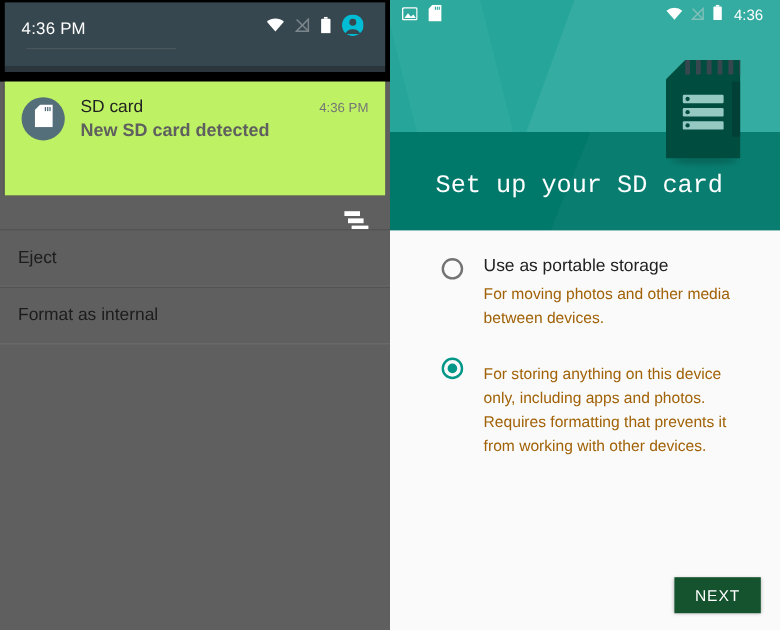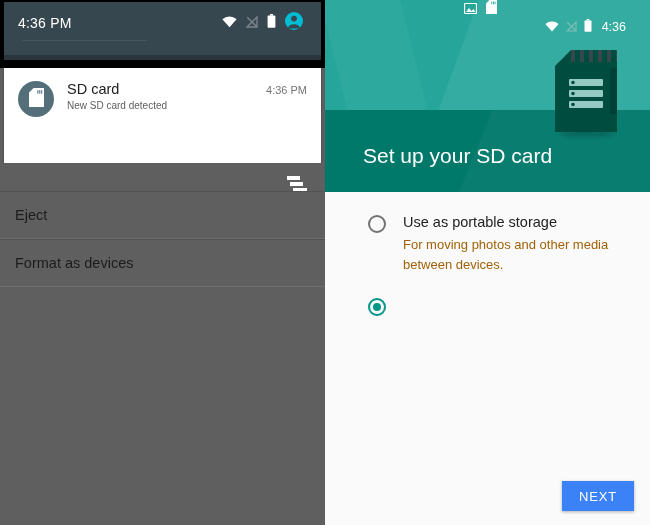--- a/index.html
+++ b/index.html
@@ -68,21 +68,21 @@
     position: absolute;
     left: 22px; top: 40px;
     width: 125px; height: 1px;
     background: #4a565d;
   }
 
   .notif-card {
     position: absolute;
     left: 4px; top: 68px;
     width: 317px; height: 95px;
-    background: #ffffff;
+    background: #bef264;
     box-shadow: 0 1px 2px rgba(0,0,0,0.35);
   }
   .notif-head {
     display: flex;
     align-items: flex-start;
     padding: 13px 14px 0 14px;
   }
   .notif-avatar {
     width: 36px; height: 36px;
     border-radius: 50%;
@@ -106,23 +106,24 @@
     color: #212121;
     flex: 1 1 auto;
   }
   .notif-time {
     font-size: 11px;
     color: #757575;
     flex: 0 0 auto;
     padding-left: 6px;
   }
   .notif-sub {
-    font-size: 10px;
+    font-size: 15px;
     color: #5f5f5f;
     margin-top: 3px;
+    font-weight: bold;
   }
   .notif-divider {
     position: absolute;
     left: 63px; top: 124px;
     width: 243px; height: 1px;
     background: #e0e0e0;
   }
   .notif-actions {
     position: absolute;
     left: 0; top: 125px;
@@ -216,24 +217,23 @@
     width: 190px; height: 85px;
     background: rgba(255,255,255,0.035);
     transform: skewX(-22deg);
   }
   .statusbar-right {
     position: absolute;
     left: 0; top: 0;
     width: 325px; height: 26px;
     display: flex;
     align-items: center;
-    padding: 0 24px 0 10px;
+    padding: 0 14px 0 10px;
     box-sizing: border-box;
     z-index: 5;
-    flex-direction: column;
   }
   .sb-left-icons { display: flex; align-items: center; gap: 9px; }
   .sb-right-icons {
     margin-left: auto;
     display: flex;
     align-items: center;
     gap: 7px;
   }
   .sb-time {
     color: #ffffff;
@@ -255,20 +255,21 @@
     background: rgba(0,0,0,0.18);
     filter: blur(2px);
     z-index: 2;
   }
   .header-title {
     position: absolute;
     left: 38px; top: 144px;
     font-size: 21px;
     color: #ffffff;
     z-index: 4;
+    font-family: Liberation Mono, monospace;
   }
 
   .options {
     position: absolute;
     left: 0; top: 192px;
     width: 372px;
   }
   .option-row {
     display: flex;
     align-items: flex-start;
@@ -303,21 +304,21 @@
     line-height: 20px;
     color: #a16207;
     margin-top: 5px;
     max-width: 215px;
   }
 
   .next-button {
     position: absolute;
     left: 562px; top: 481px;
     width: 72px; height: 30px;
-    background: #3b82f6;
+    background: #14532d;
     color: #ffffff;
     font-size: 13px;
     letter-spacing: 0.8px;
     display: flex;
     align-items: center;
     justify-content: center;
     box-shadow: 0 1px 3px rgba(0,0,0,0.3);
     cursor: pointer;
     z-index: 20;
   }
@@ -409,21 +410,21 @@
 
   <div class="menu-scrim-top"></div>
   <div class="stack-icon">
     <span class="stack-bar b1"></span>
     <span class="stack-bar b2"></span>
     <span class="stack-bar b3"></span>
   </div>
 
   <div class="menu-list">
     <div class="menu-item">Eject</div>
-    <div class="menu-item">Format as devices</div>
+    <div class="menu-item">Format as internal</div>
   </div>
 </div>
 
 <div class="screen" id="right-screen">
 
   <div class="teal-header">
     <div class="teal-upper">
       <div class="teal-beam"></div>
       <div class="teal-beam2"></div>
     </div>
@@ -496,18 +497,19 @@
       <span class="radio"></span>
       <span class="option-text">
         <span class="option-label" style="display:block">Use as portable storage</span>
         <span class="option-desc" style="display:block">For moving photos and other media between devices.</span>
       </span>
     </div>
 
     <div class="option-row">
       <span class="radio checked"></span>
       <span class="option-text">
+        <span class="option-desc" style="display:block">For storing anything on this device only, including apps and photos. Requires formatting that prevents it from working with other devices.</span>
       </span>
     </div>
   </div>
 </div>
 
 <div class="next-button">NEXT</div>
 
 </body></html>

